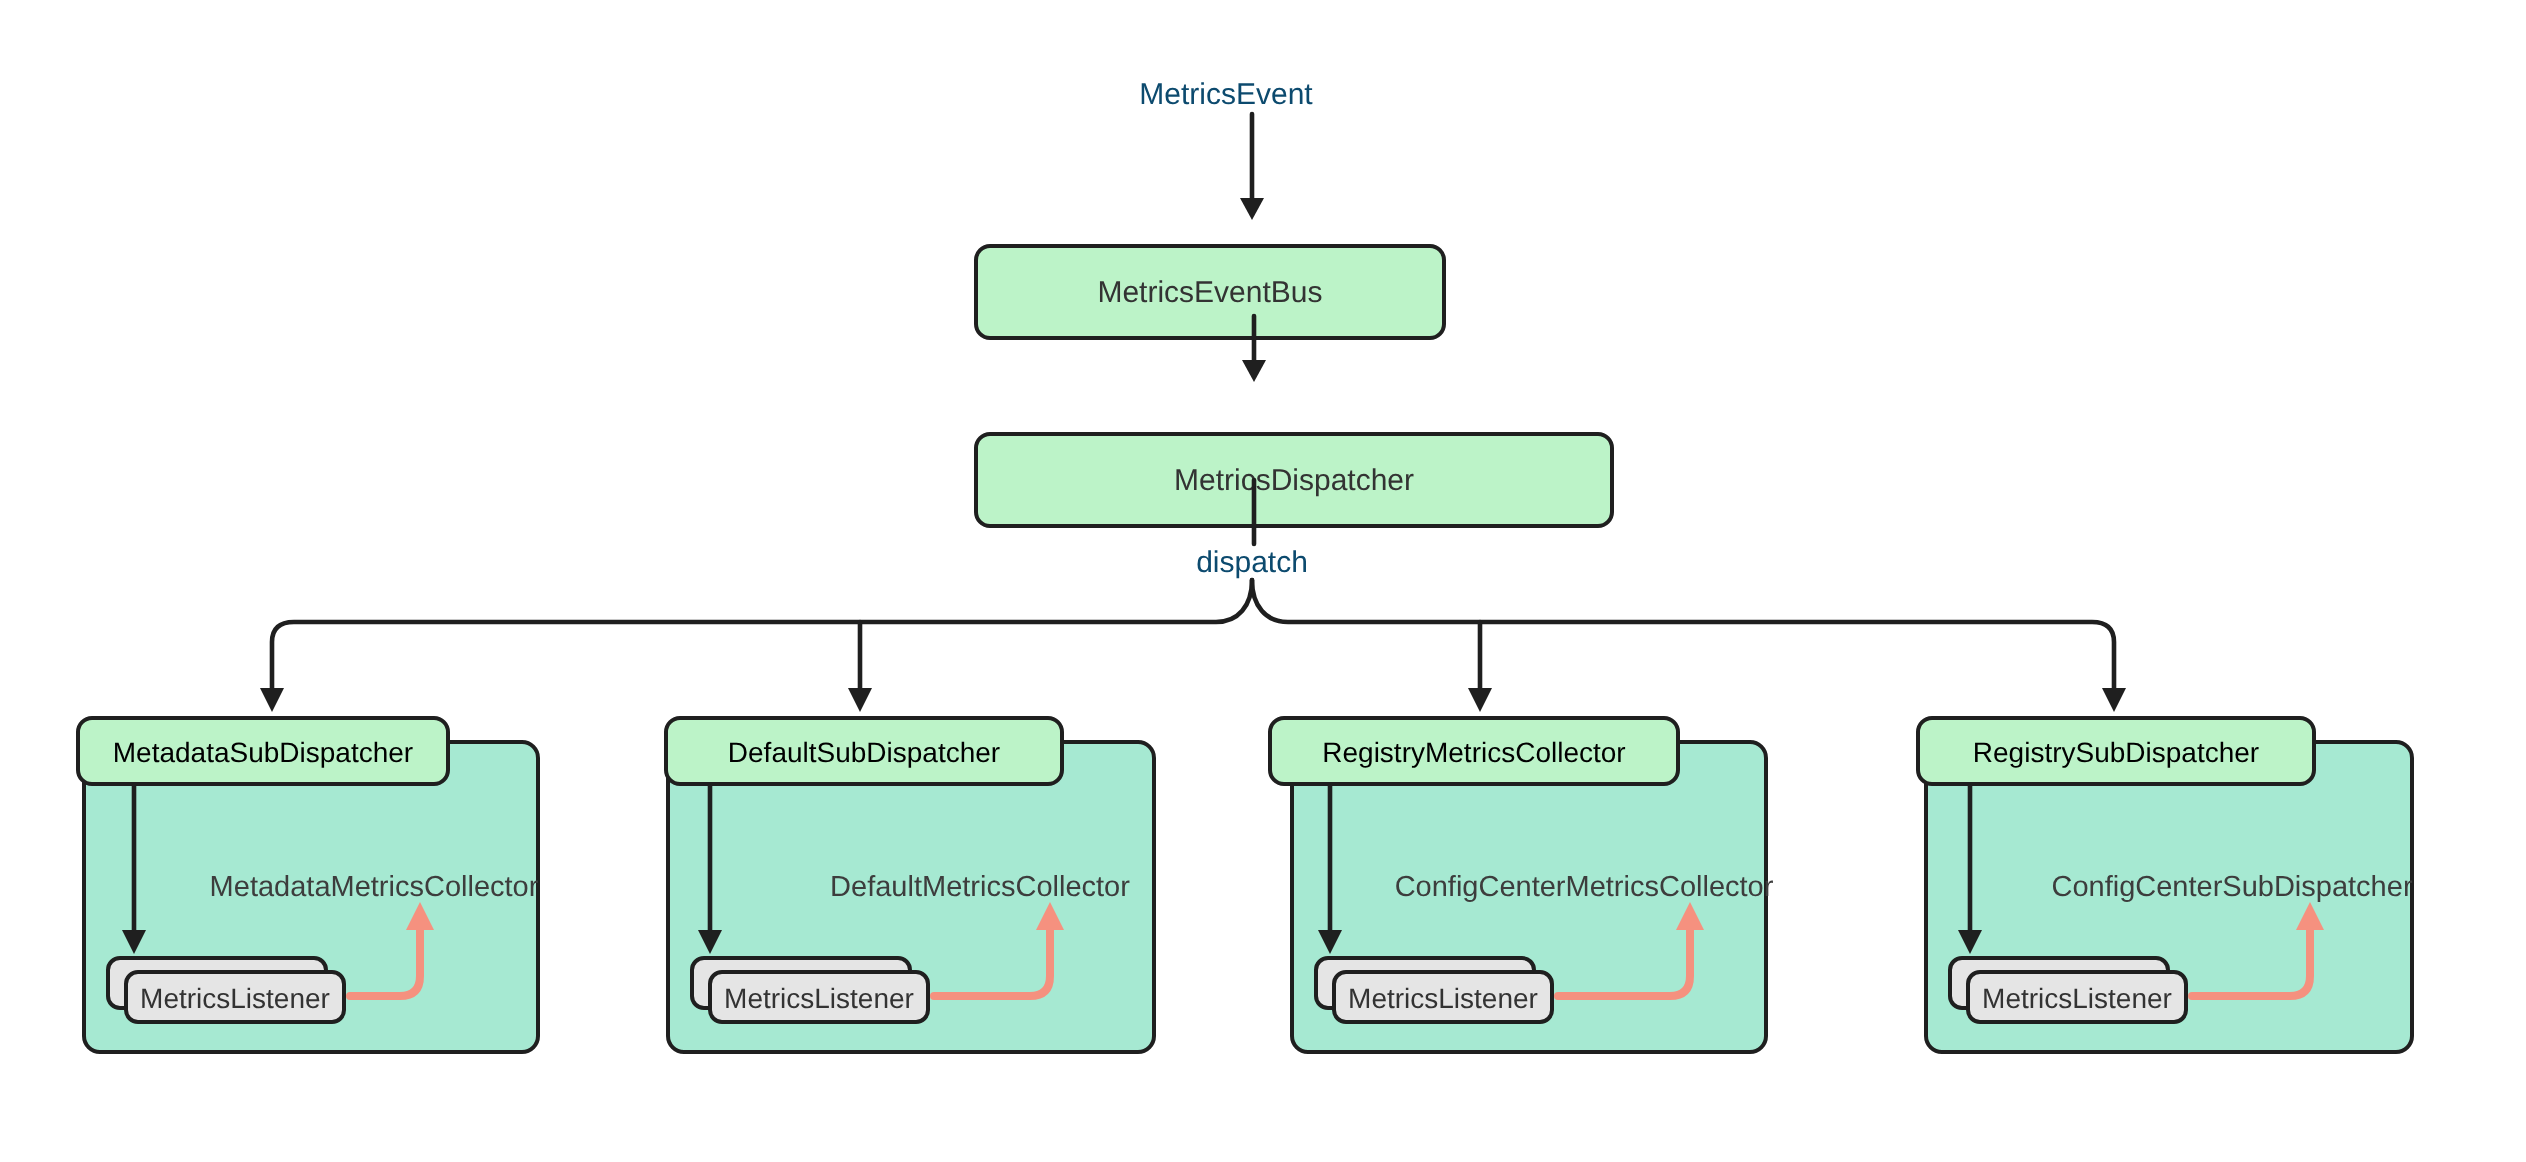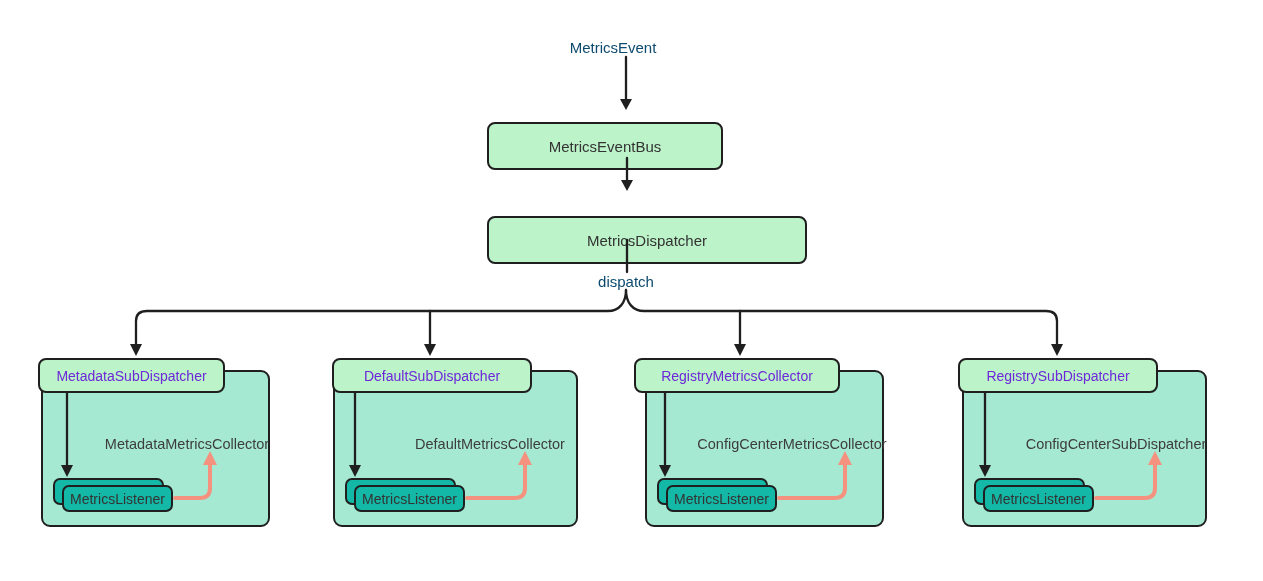--- a/index.html
+++ b/index.html
@@ -19,25 +19,25 @@
     font-size:15px; color:#333333;
   }
   .group-box {
     position:absolute; box-sizing:border-box;
     background:#A6E9D2; border:2.5px solid #1f1f1f; border-radius:9px;
   }
   .tab {
     position:absolute; box-sizing:border-box;
     background:#BCF3C8; border:2.5px solid #1f1f1f; border-radius:8px;
     display:flex; align-items:center; justify-content:center;
-    font-size:14px; color:#6d28d9; white-space:nowrap; z-index:3;
+    font-size:14px; color:#000000; white-space:nowrap; z-index:3;
   }
   .listener {
     position:absolute; box-sizing:border-box;
-    background:#14b8a6; border:2.5px solid #1f1f1f; border-radius:7px;
+    background:#e5e5e5; border:2.5px solid #1f1f1f; border-radius:7px;
     z-index:2;
   }
   .listener.front {
     display:flex; align-items:center; justify-content:center;
     font-size:14px; color:#333333; z-index:3;
   }
   .collector-label {
     position:absolute; transform:translateX(-50%);
     font-size:14.5px; color:#3d3d3d; white-space:nowrap; line-height:16px; z-index:2;
   }

